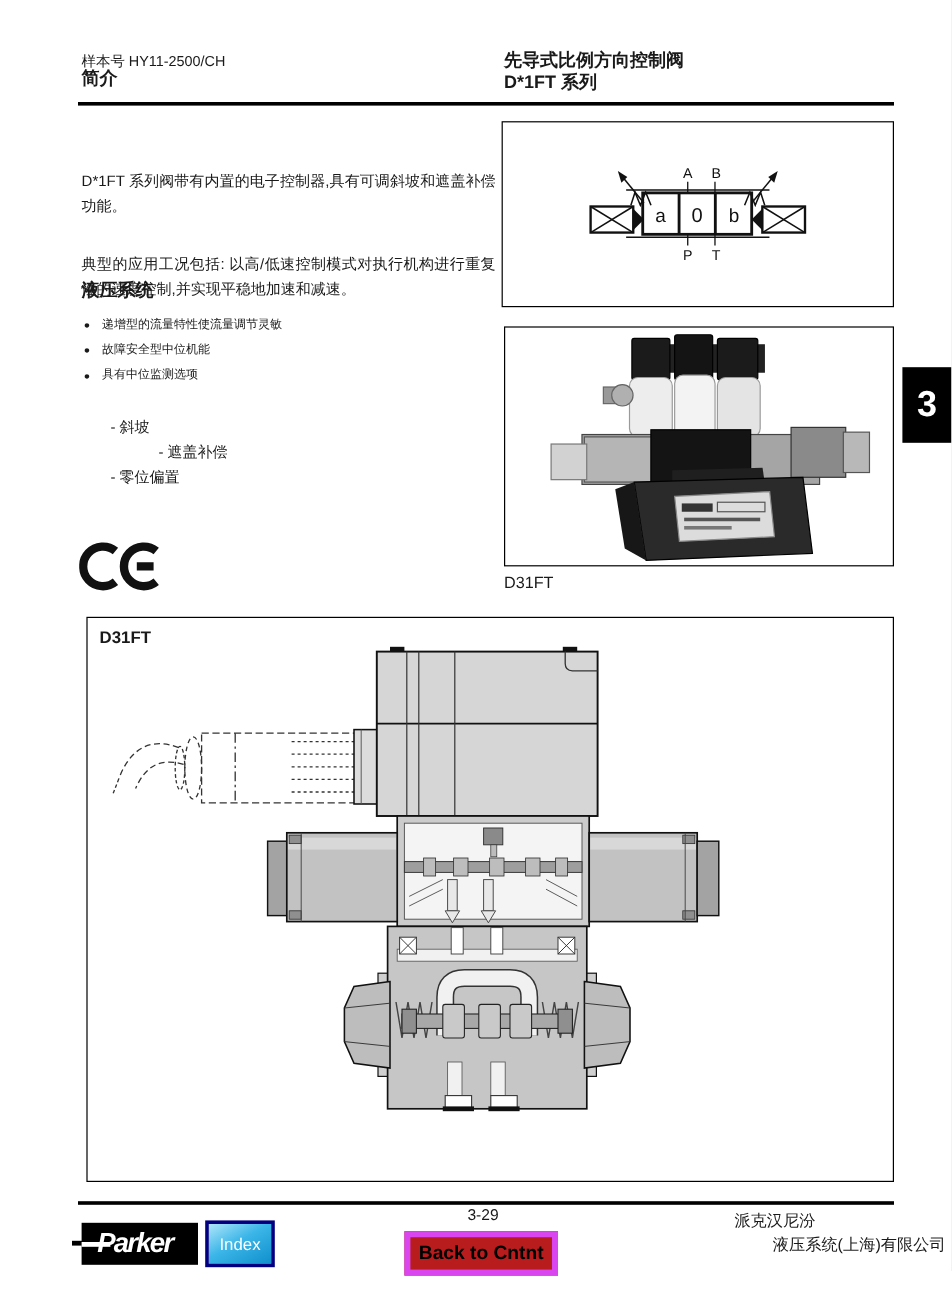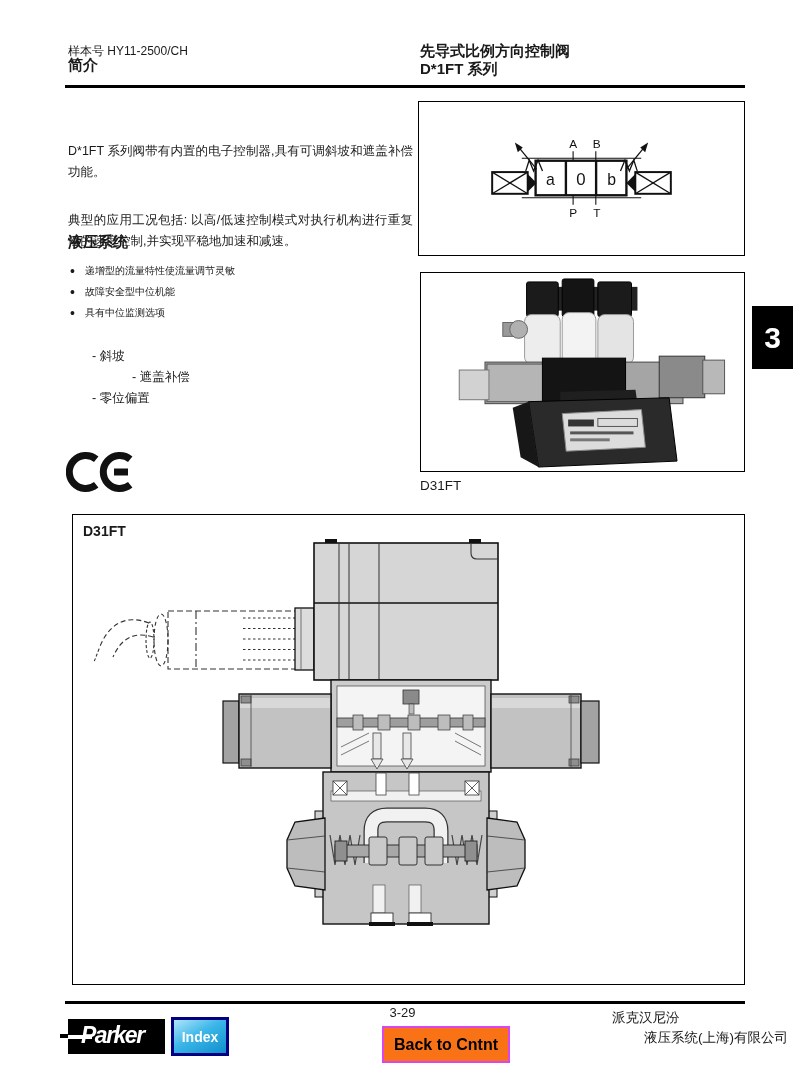--- a/index.html
+++ b/index.html
@@ -28,27 +28,27 @@
     display:flex; align-items:center; justify-content:center;
   }
   .parker-logo { background:#000; }
   .parker-dash { position:absolute; left:0; top:16px; width:24px; height:4px; background:#fff; }
   .parker-text {
     position:absolute; left:13px; top:3px; color:#fff; font-style:italic;
     font-weight:bold; font-size:23px; letter-spacing:-1.5px;
   }
   .index-btn {
     background:linear-gradient(150deg,#aee6fa 0%,#3cb6e8 45%,#0f8fcc 100%);
-    border:3px solid #000080; color:#fff; font-weight:bold; font-size:14px;
+    border:3px solid #000080; color:#fff; font-weight:normal; font-size:14px;
     font-family:"Liberation Sans","DejaVu Sans",sans-serif; cursor:pointer; padding:0;
   }
   .back-btn {
-    background:#f97316; border:2px solid #d946ef; color:#000; font-weight:bold;
+    background:#b91c1c; border:5px solid #d946ef; color:#000; font-weight:bold;
     font-size:16px; font-family:"Liberation Sans","DejaVu Sans",sans-serif;
-    cursor:pointer; padding:0;margin-left:45px;
+    cursor:pointer; padding:0;
   }
   .pageno { font-size:13px; text-align:center; }
   .company { font-size:13.5px; line-height:20px; }
 </style>
 </head>
 <body>
 
 <div class="page">
 
   <div class="abs cat-no" style="left:68px;top:43px;">样本号 HY11-2500/CH</div>

